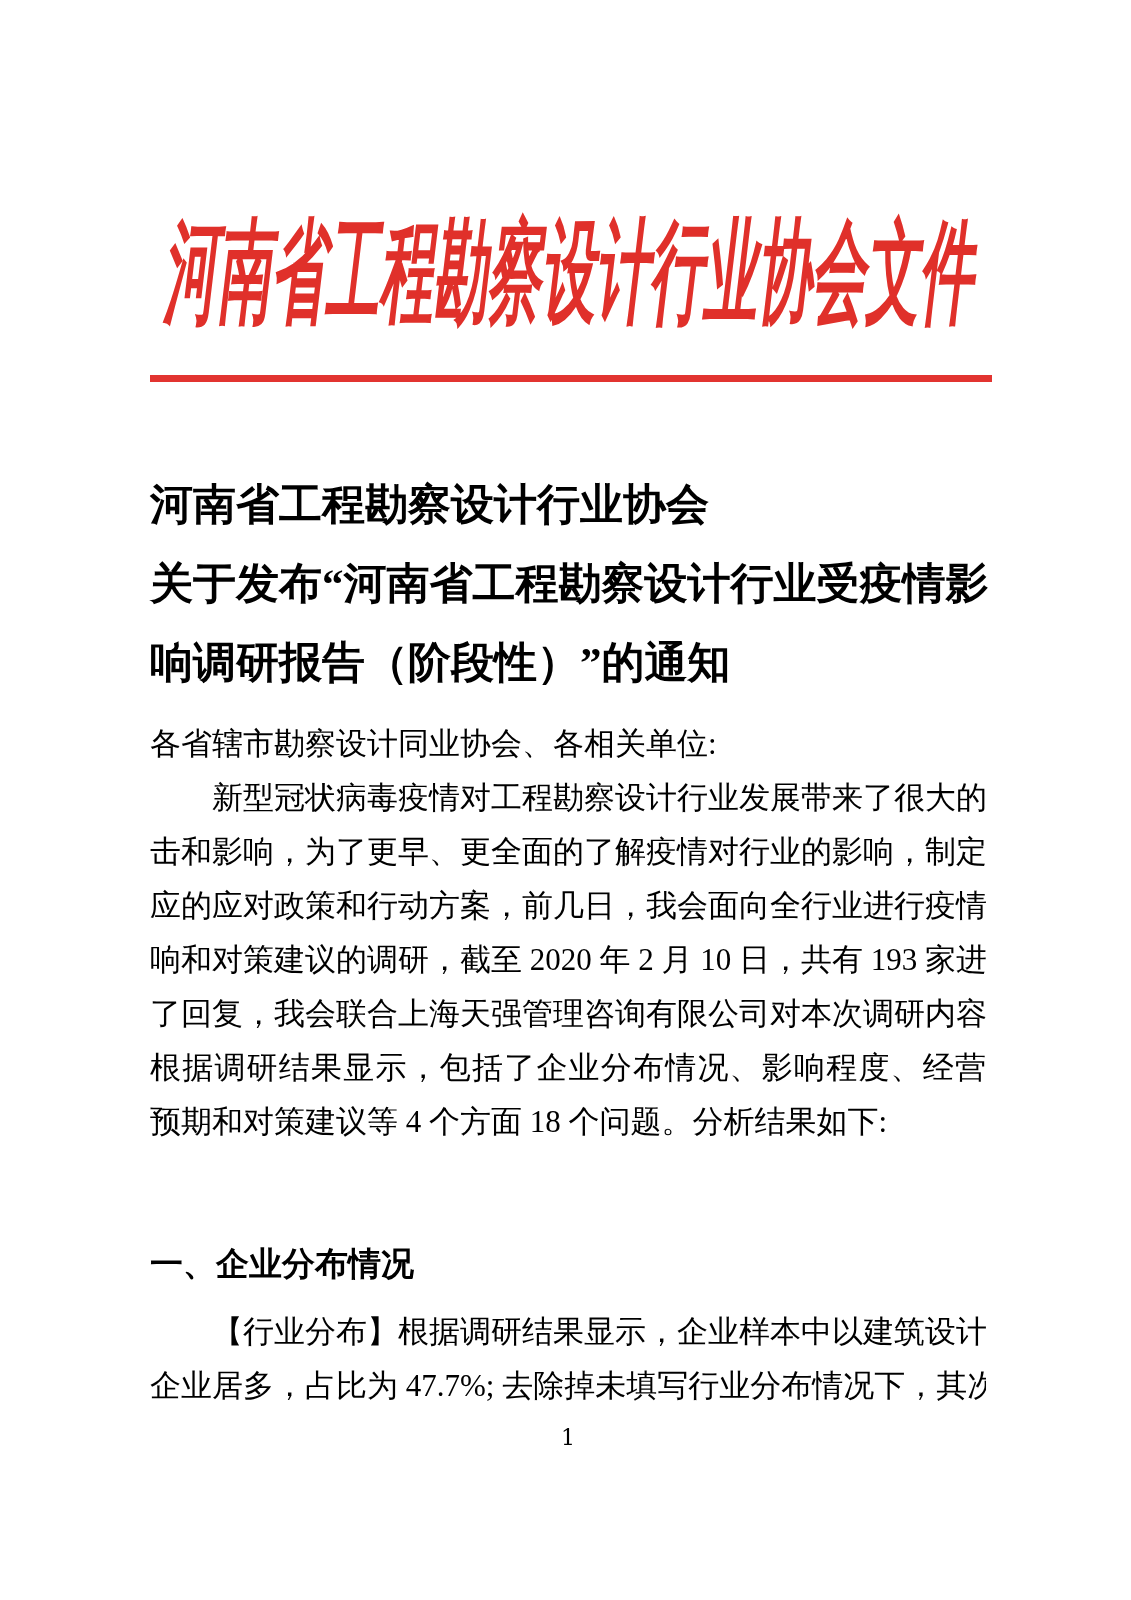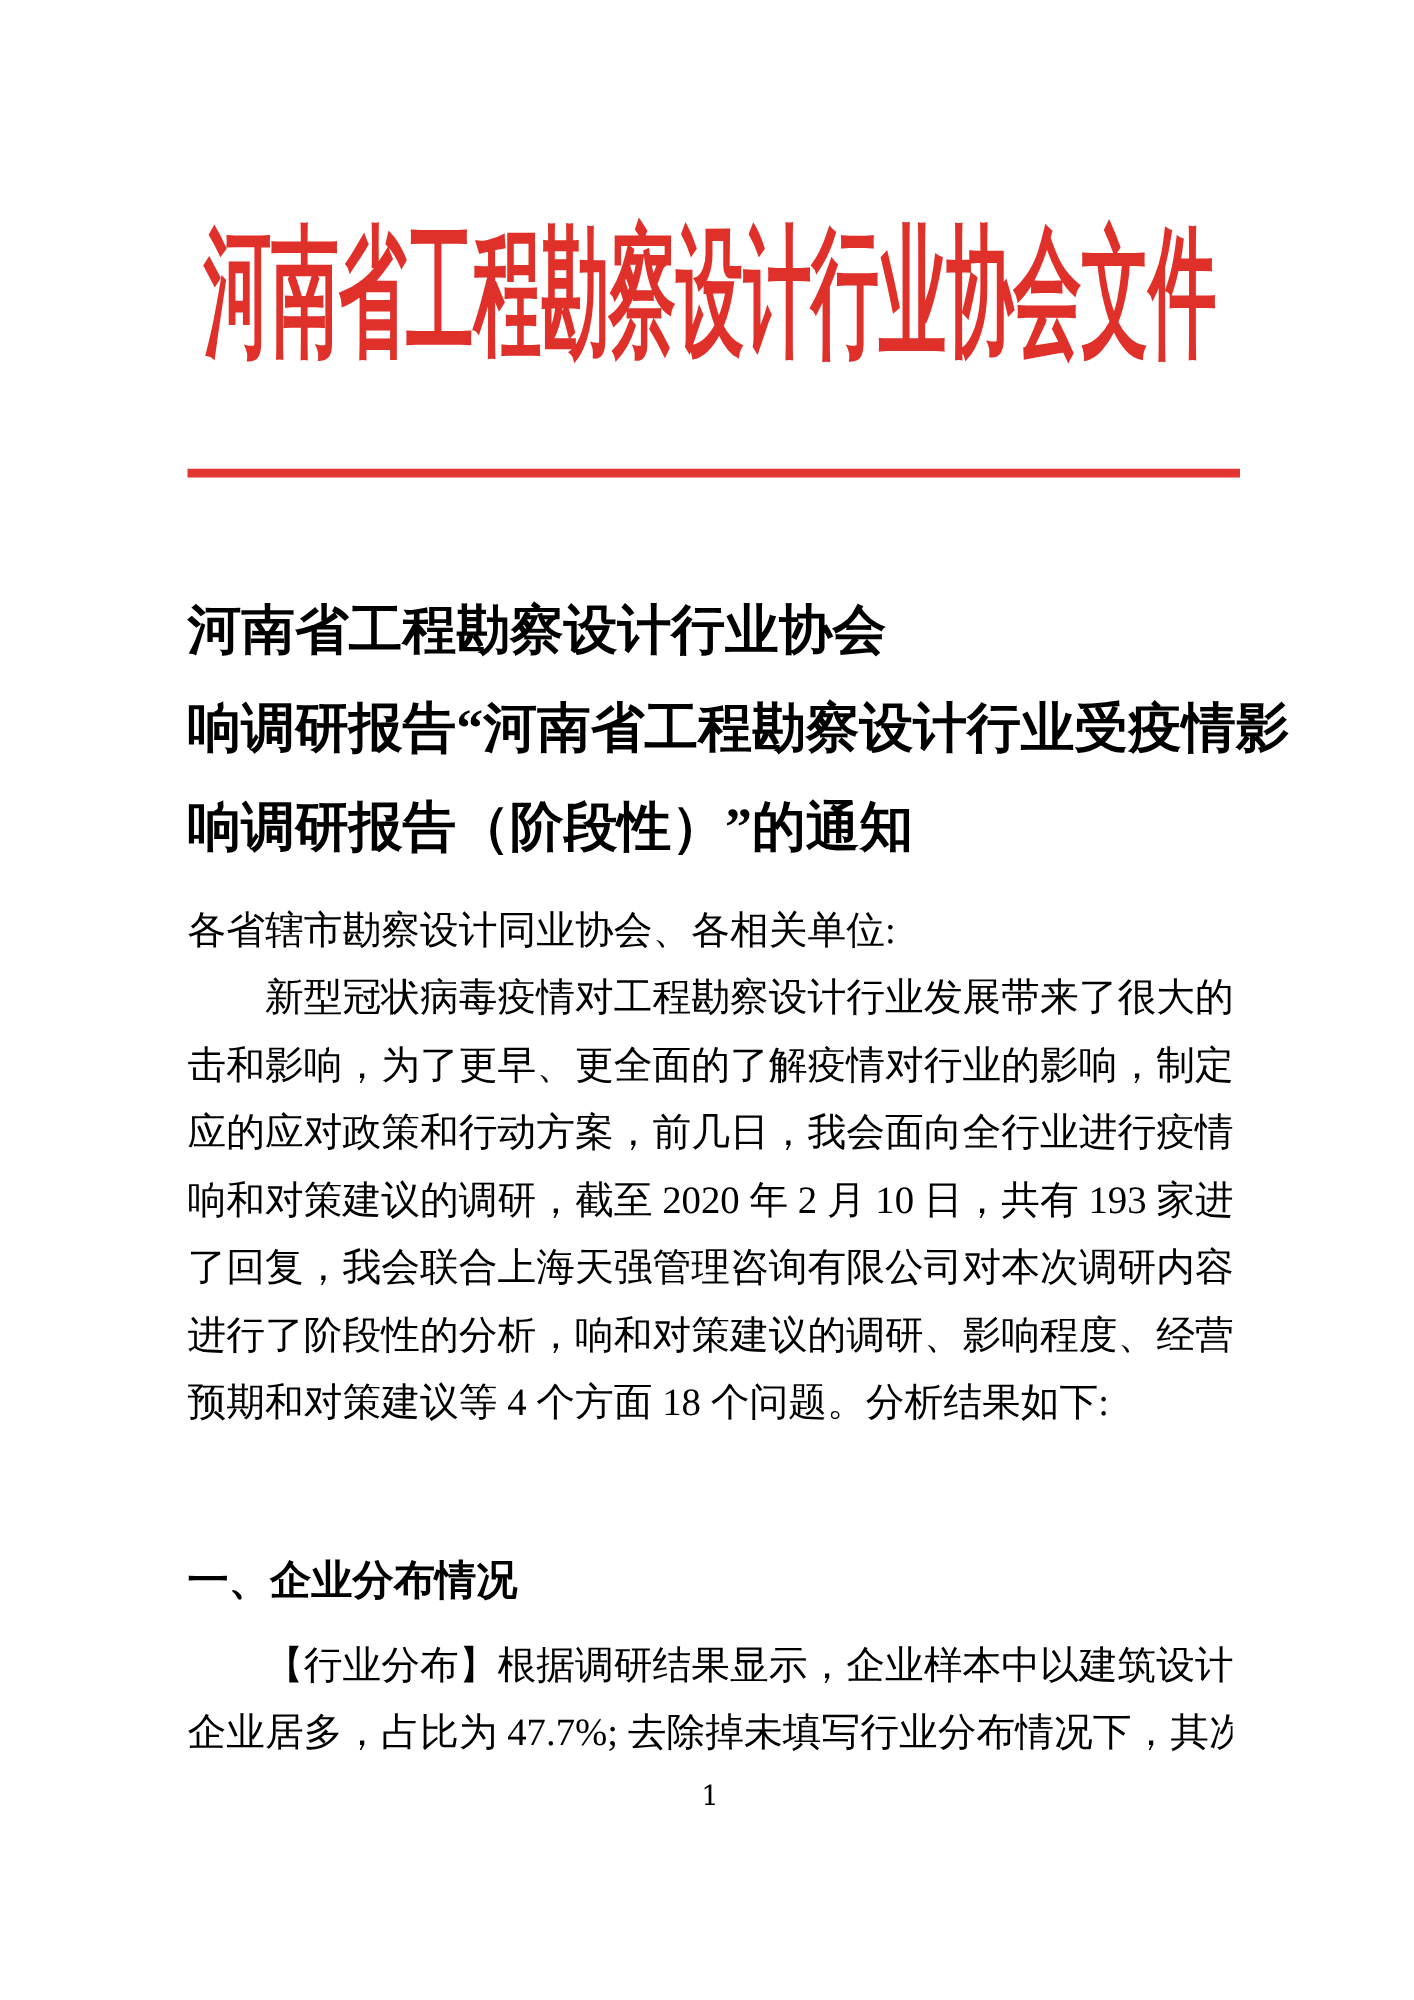--- a/index.html
+++ b/index.html
@@ -17,22 +17,23 @@
     background: var(--page-white, #ffffff);
     color: var(--text-black, #000000);
     padding: 208px 145px 0 150px;
     overflow: hidden;
     font-family: "Liberation Serif", "DejaVu Serif", serif;
   }
   
   .letterhead {
     height: 130px;
     display: flex;
-    align-items: flex-start;
+    align-items: center;
     justify-content: center;
+    font-style: italic;
   }
   .letterhead-text {
     font-size: 54px;
     font-weight: bold;
     color: var(--accent-red, #e0302a);
     white-space: nowrap;
     transform: scale(1, 2.1);
     transform-origin: center center;
     letter-spacing: 0px;
     line-height: 1;
@@ -92,32 +93,32 @@
 <div class="page">
 
   <div class="letterhead">
     <div class="letterhead-text">河南省工程勘察设计行业协会文件</div>
   </div>
 
   <div class="red-rule"></div>
 
   <div class="doc-title">
     <div class="title-line">河南省工程勘察设计行业协会</div>
-    <div class="title-line">响调研报告“河南省工程勘察设计行业受疫情影</div>
+    <div class="title-line">关于发布“河南省工程勘察设计行业受疫情影</div>
     <div class="title-line">响调研报告（阶段性）”的通知</div>
   </div>
 
   <div class="body-block">
     <p class="line left-last">各省辖市勘察设计同业协会、各相关单位:</p>
     <p class="line indent">新型冠状病毒疫情对工程勘察设计行业发展带来了很大的冲</p>
     <p class="line">击和影响，为了更早、更全面的了解疫情对行业的影响，制定相</p>
     <p class="line">应的应对政策和行动方案，前几日，我会面向全行业进行疫情影</p>
     <p class="line">响和对策建议的调研，截至 2020 年 2 月 10 日，共有 193 家进行</p>
     <p class="line">了回复，我会联合上海天强管理咨询有限公司对本次调研内容</p>
-    <p class="line">进行了阶段性的分析，响和对策建议的调研、影响程度、经营</p>
+    <p class="line">根据调研结果显示，包括了企业分布情况、影响程度、经营</p>
     <p class="line left-last">预期和对策建议等 4 个方面 18 个问题。分析结果如下:</p>
   </div>
 
   <h2 class="section-heading">一、企业分布情况</h2>
 
   <div class="section-block">
     <p class="line indent">【行业分布】根据调研结果显示，企业样本中以建筑设计类</p>
     <p class="line">企业居多，占比为 47.7%; 去除掉未填写行业分布情况下，其次为</p>
   </div>
 

